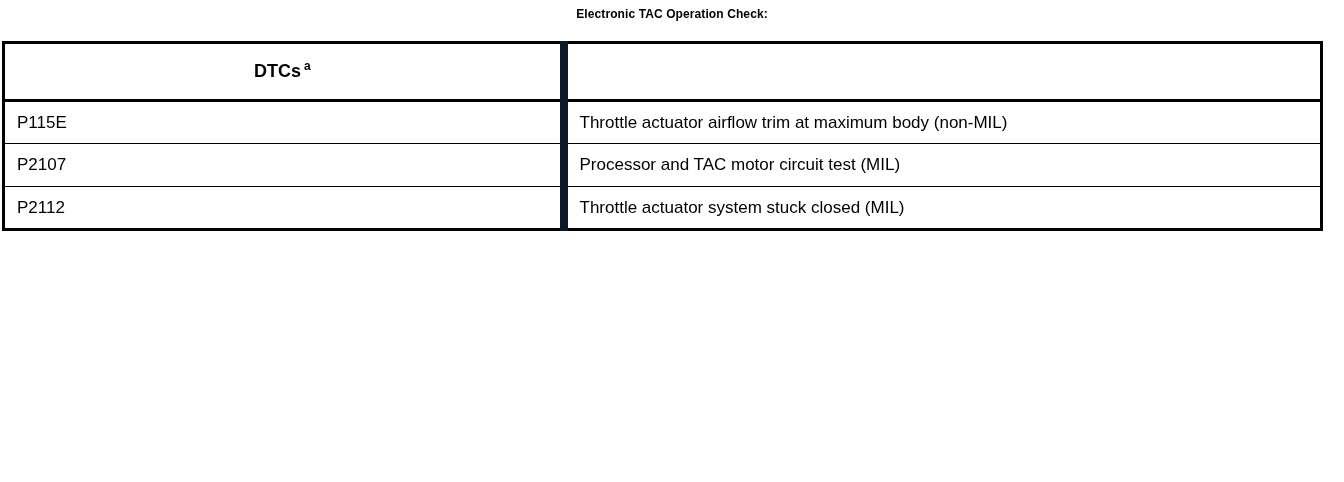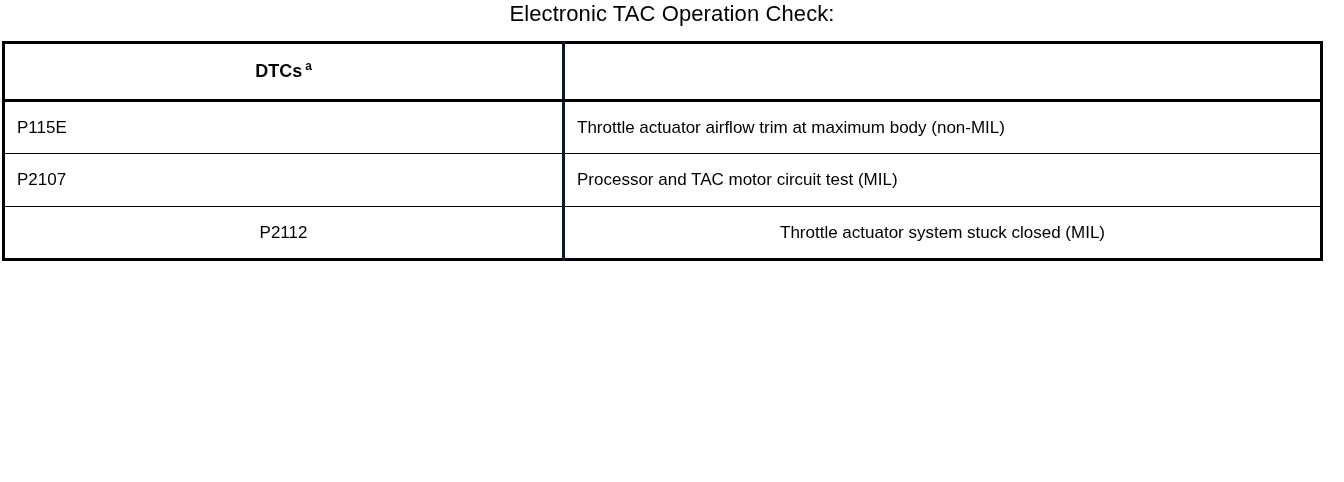--- a/index.html
+++ b/index.html
@@ -19,22 +19,22 @@
     position: relative;
     width: 1344px;
     height: 482px;
     box-sizing: border-box;
   }
 
   
   .title {
     width: 100%;
     text-align: center;
-    font-size: 22px;
-    font-weight: normal;
+    font-size: 12px;
+    font-weight: bold;
     line-height: 20px;
     padding-top: 4px;
     letter-spacing: 0.1px;
     white-space: nowrap;
   }
 
   
   .table-wrap {
     position: absolute;
     left: 2px;
@@ -59,21 +59,21 @@
     vertical-align: middle;
     padding: 0 12px;
     box-sizing: border-box;
     overflow: hidden;
     white-space: nowrap;
   }
 
   
   table.dtc-table th.c1,
   table.dtc-table td.c1 {
-    border-right: 3px solid #0f172a;
+    border-right: 8px solid #0f172a;
   }
 
   
   table.dtc-table thead th {
     height: 58px;
     font-size: 18px;
     font-weight: bold;
     border-bottom: 3px solid #000000;
   }
   table.dtc-table thead th.c1 {
@@ -86,29 +86,28 @@
   .sup {
     font-size: 12px;
     font-weight: bold;
     vertical-align: super;
     line-height: 0;
     margin-left: 3px;
   }
 
   
   table.dtc-table tbody td {
-    height: 53px;
+    height: 43px;
     font-size: 17px;
     font-weight: normal;
     text-align: left;
     border-bottom: 1.5px solid #000000;
   }
   table.dtc-table tbody tr:last-child td {
     border-bottom: 0;
-    text-align: center;
   }
 </style>
 </head>
 <body>
 
 <div class="page">
 
   <div class="title">Electronic TAC Operation Check:</div>
 
   <div class="table-wrap">

